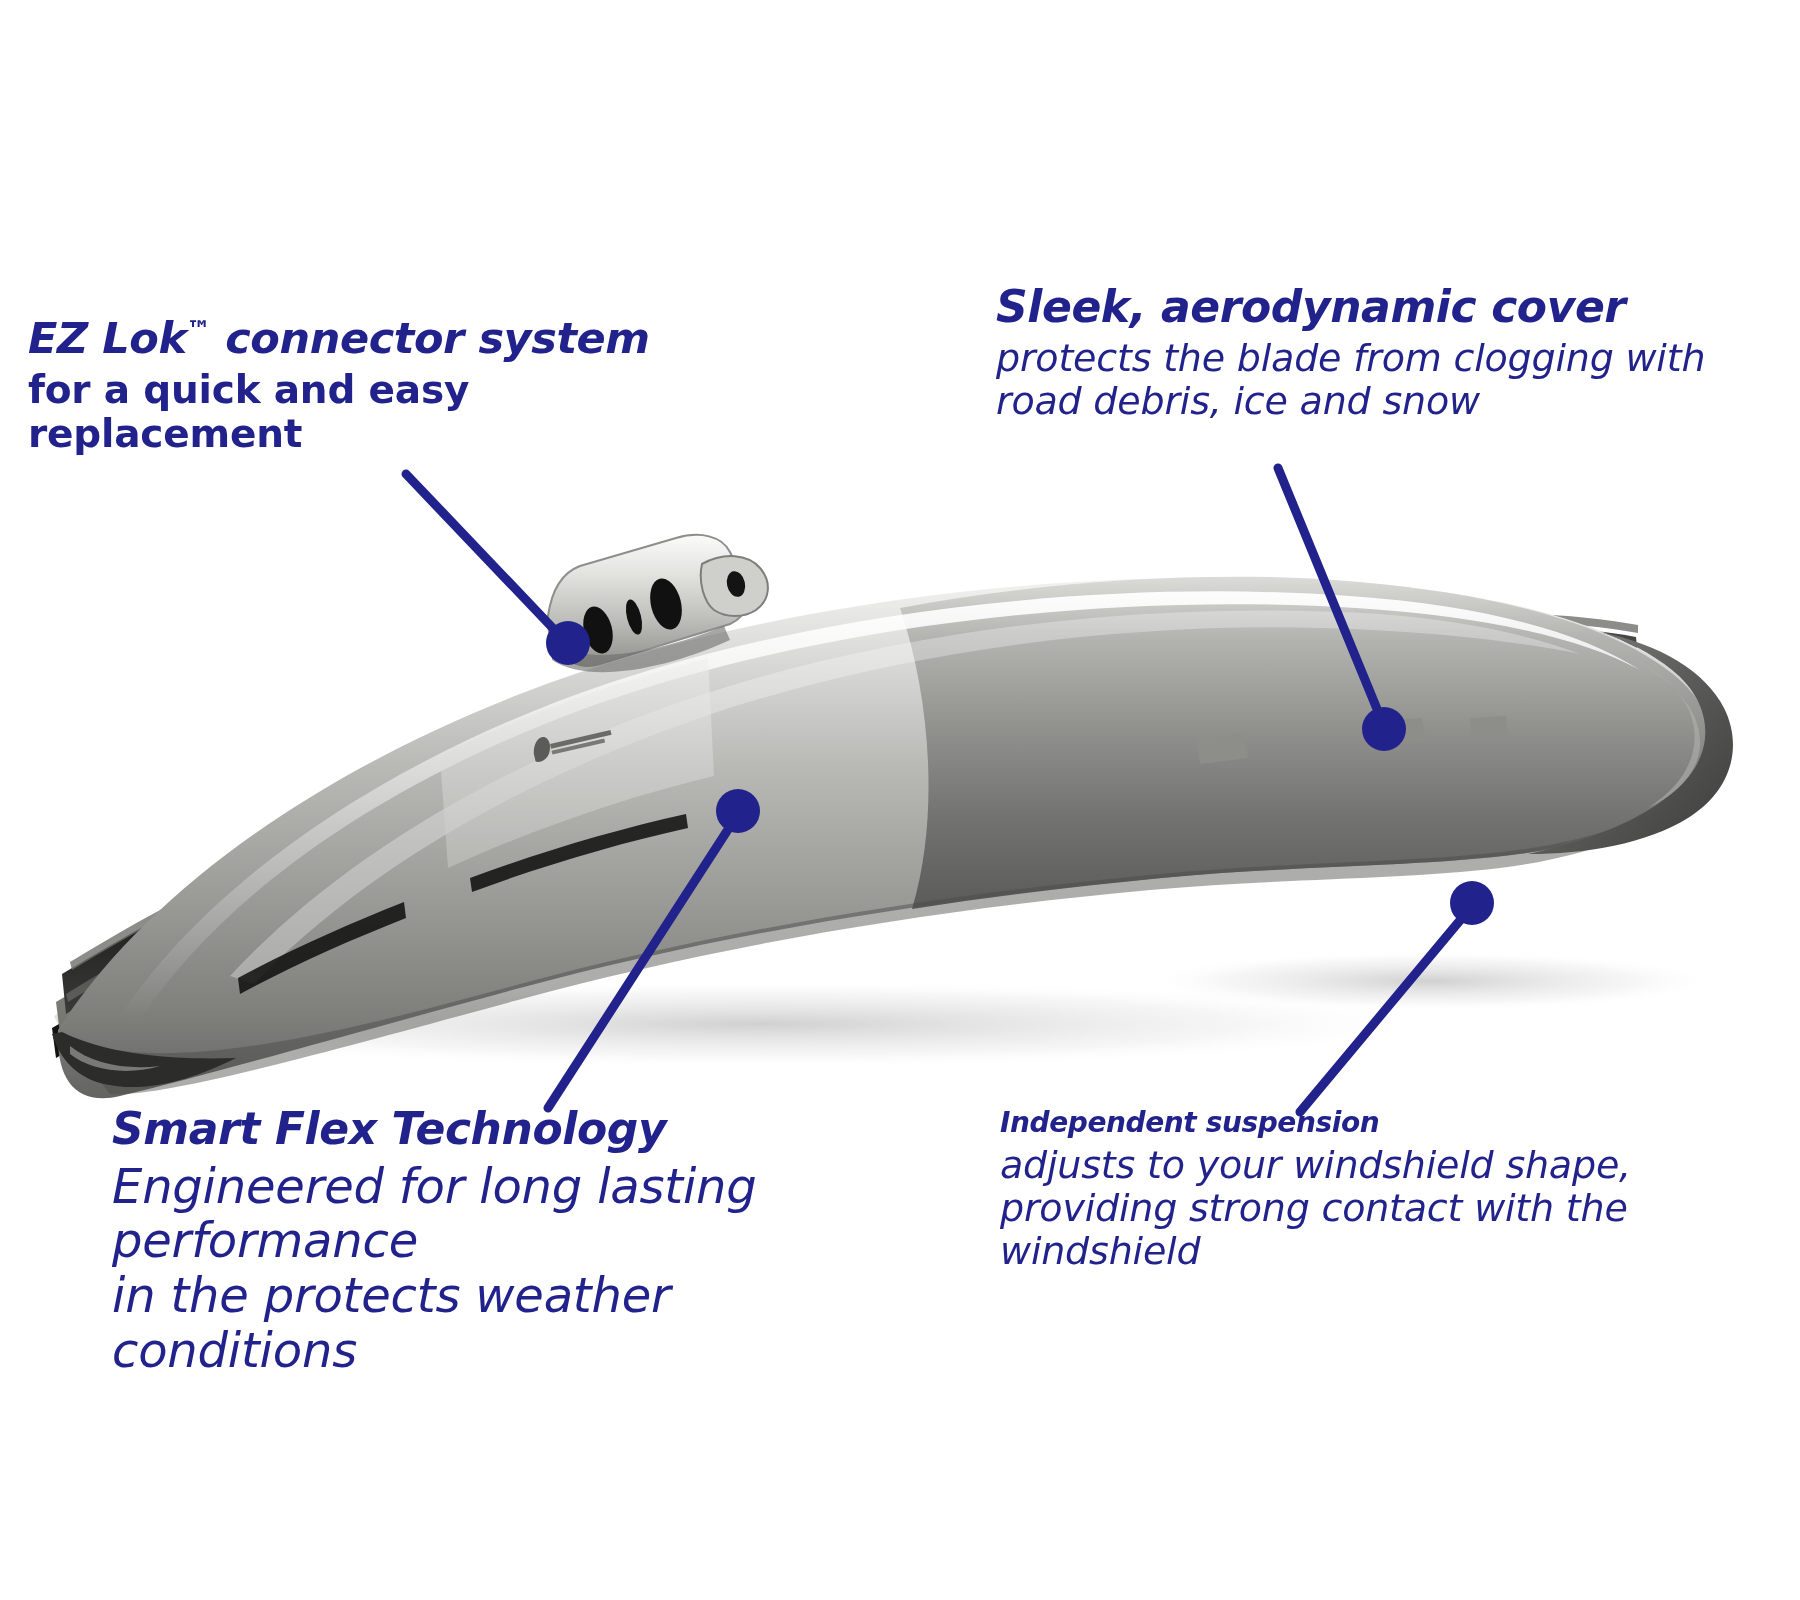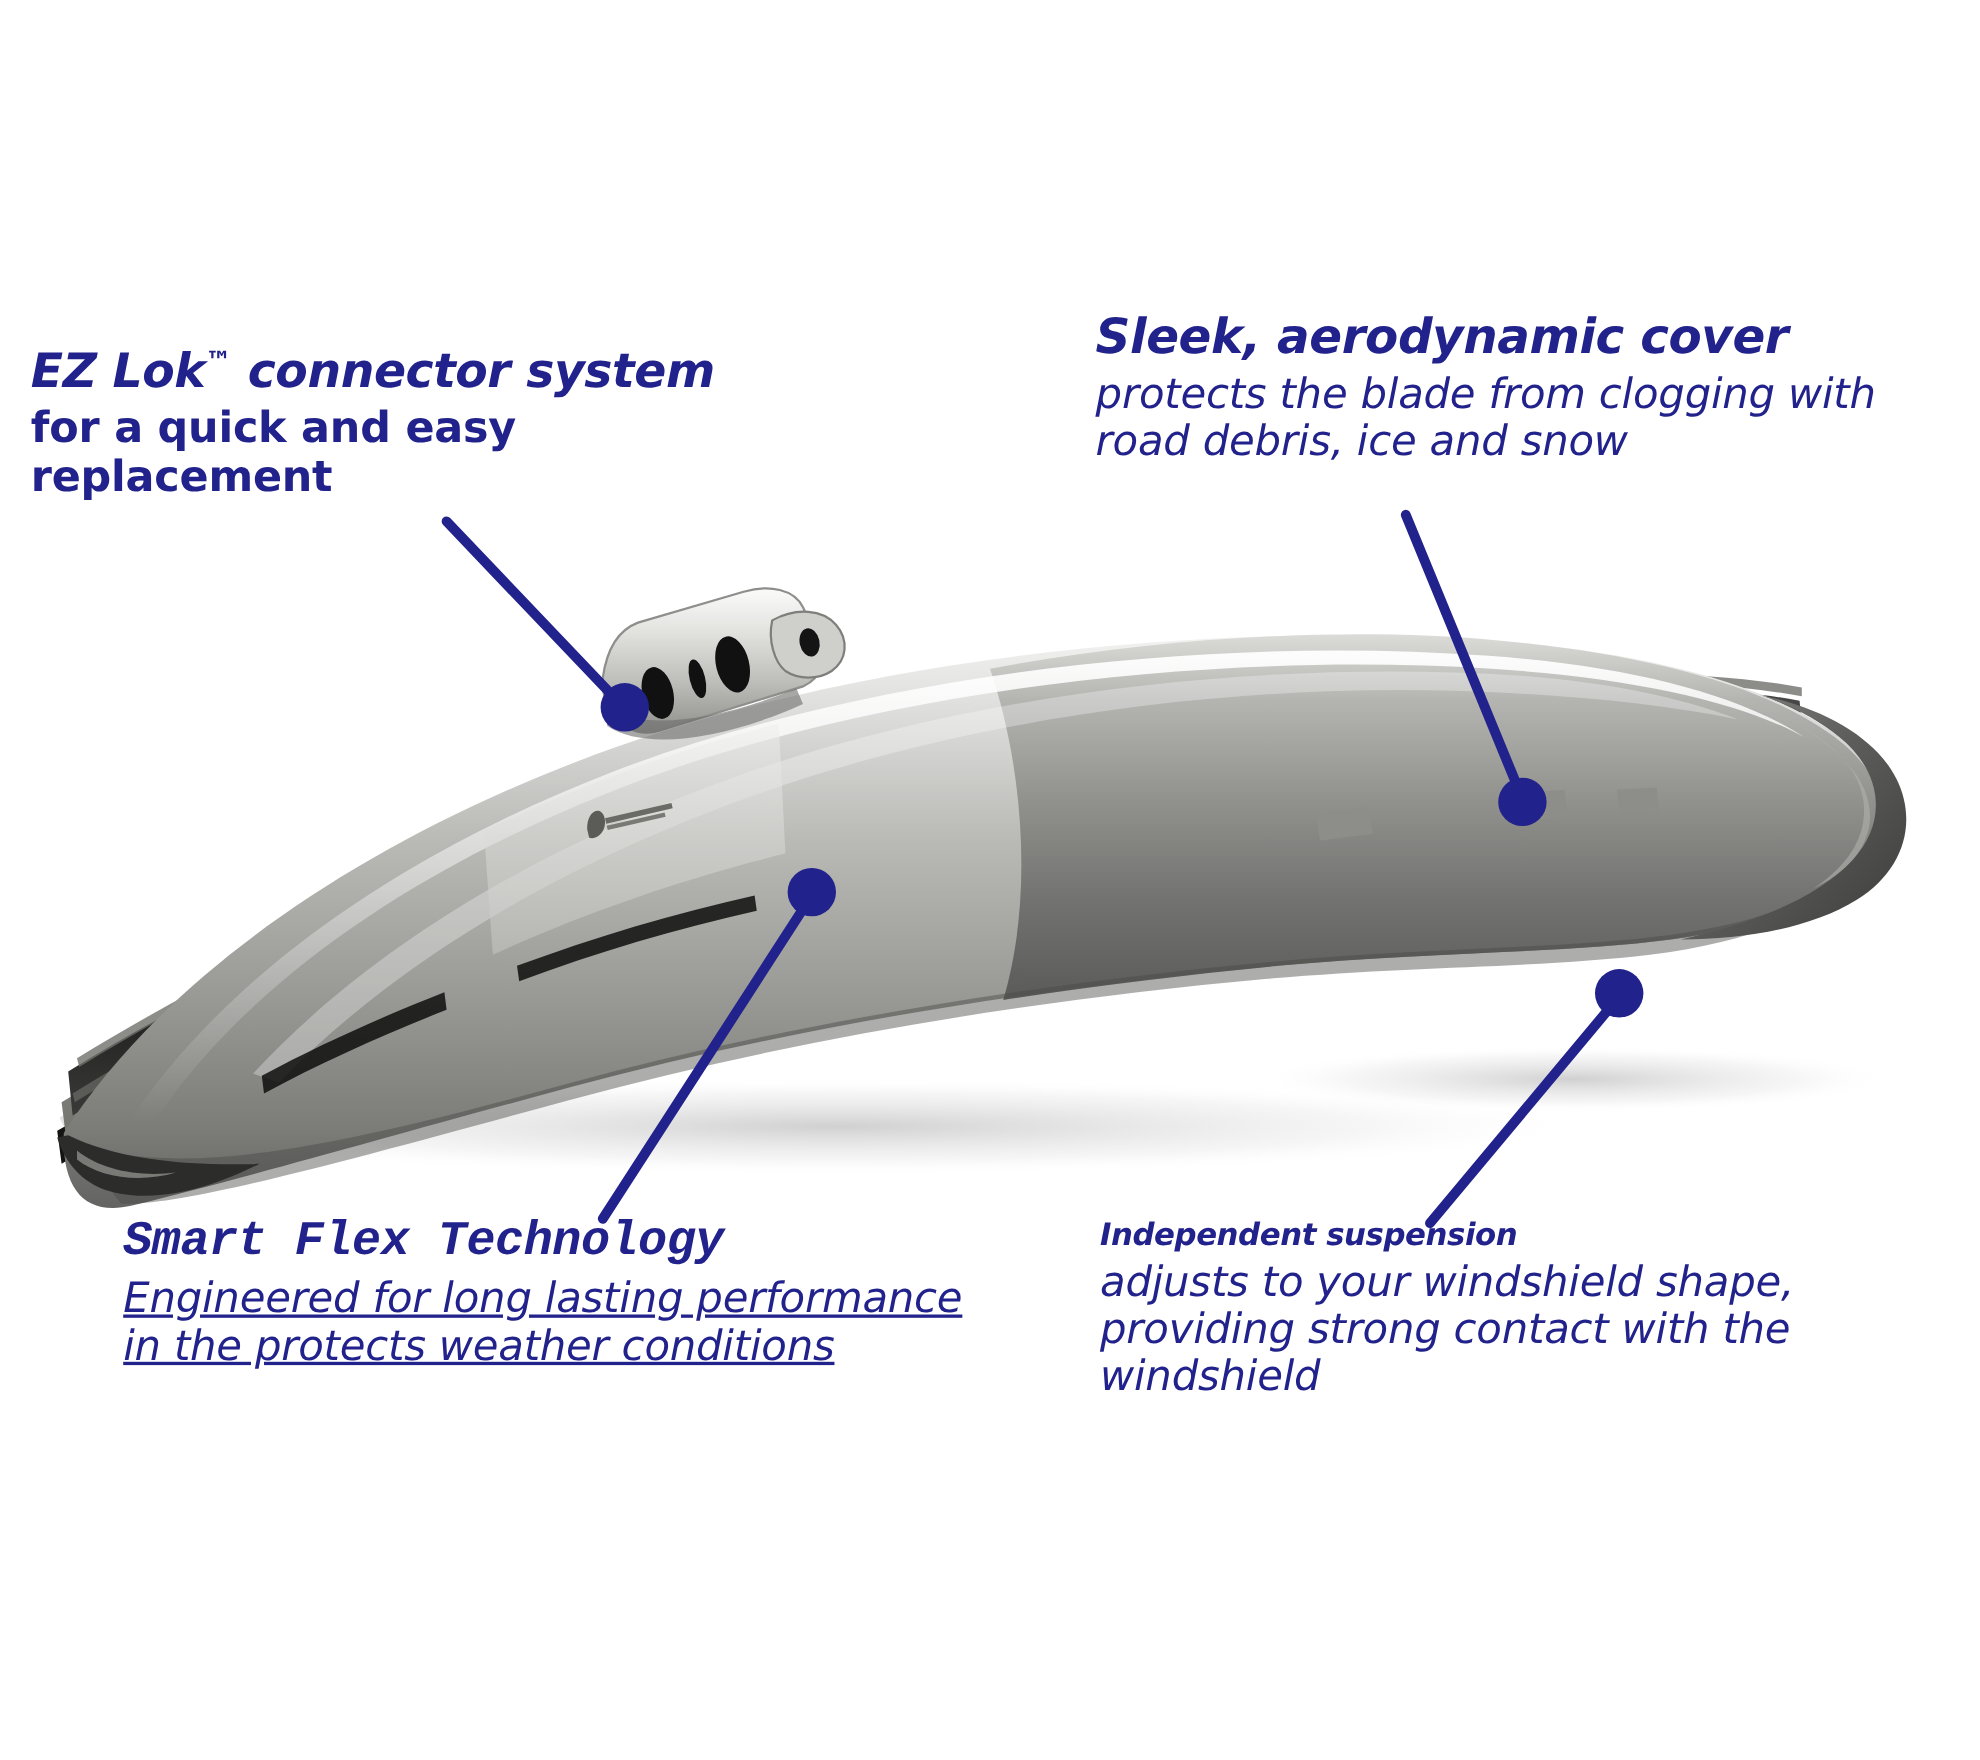--- a/index.html
+++ b/index.html
@@ -59,22 +59,22 @@
 
   #callout-ezlok   { left: 28px;   top: 300px;  width: 640px; }
   #callout-ezlok .title { font-size: 43px; }
   #callout-ezlok .body  { font-size: 39px; }
 
   #callout-sleek   { left: 996px;  top: 268px;  width: 740px; }
   #callout-sleek .title { font-size: 44px; }
   #callout-sleek .body  { font-size: 38px; }
 
   #callout-smartflex { left: 112px; top: 1090px; width: 780px; }
-  #callout-smartflex .title { font-size: 44px; font-family: Liberation Mono, monospace; }
-  #callout-smartflex .body  { font-size: 38px; text-decoration: underline; }
+  #callout-smartflex .title { font-size: 44px; }
+  #callout-smartflex .body  { font-size: 48px; }
 
   #callout-suspension { left: 1000px; top: 1092px; width: 700px; }
   #callout-suspension .title { font-size: 28px; }
   #callout-suspension .body  { font-size: 38px; }
 
   
   #leaders, #product {
     position: absolute;
     left: 0; top: 0;
     width: 1800px;

